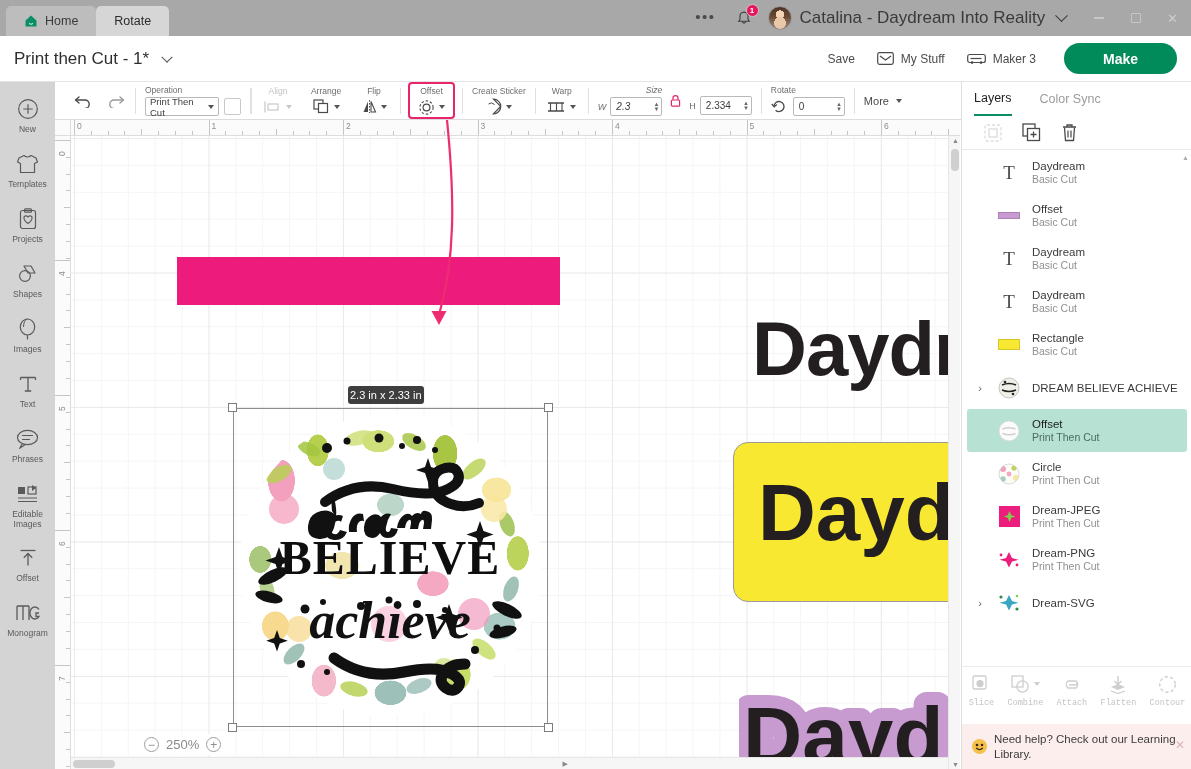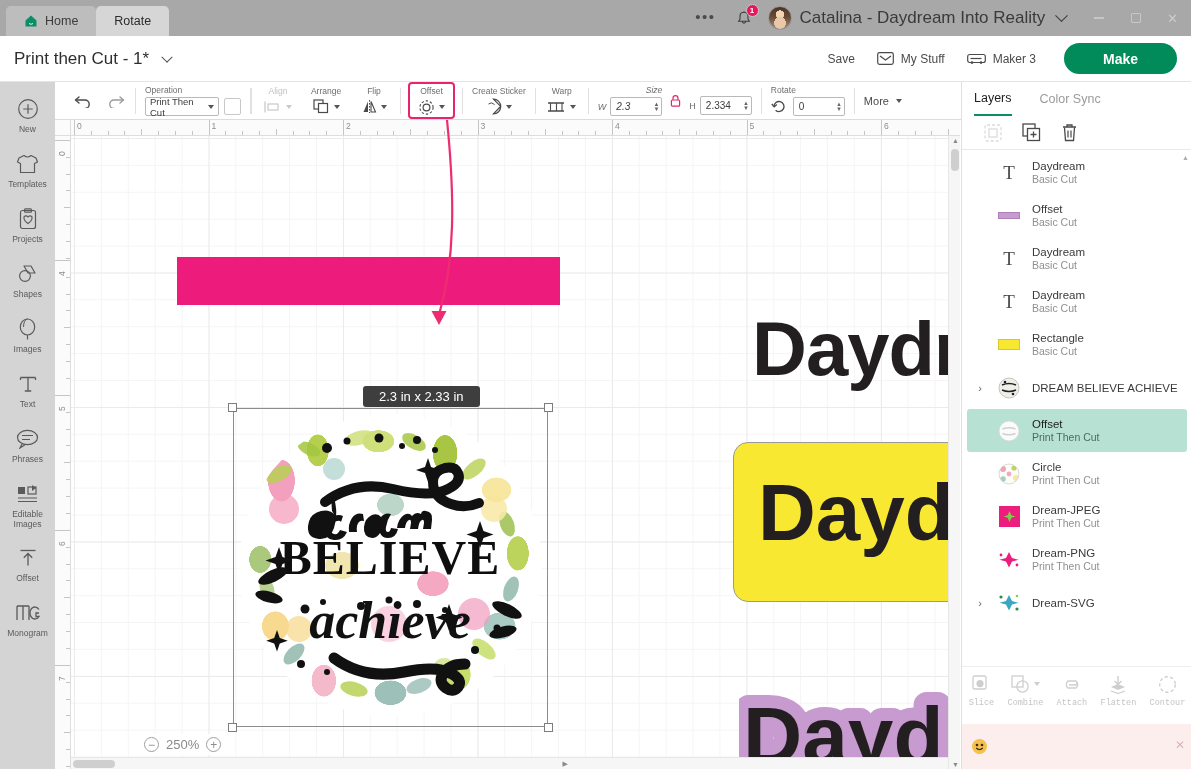--- a/index.html
+++ b/index.html
@@ -163,22 +163,22 @@
     background-size: 134.5px 134.5px, 134.5px 134.5px, 26.9px 26.9px, 26.9px 26.9px;
     background-position: 3px 0px, 0px 2px, 3px 0px, 0px 2px;
   }
   
   .pinkrect {
     position:absolute; left:122px; top:137px; width:383px; height:48px;
     background:#ed1b7b; z-index:3;
   }
   
   .sizebadge {
-    position:absolute; left:308px; top:266px; background:#3e3e3e; color:#fff;
-    font-size:13px; padding:3px 16px; border-radius:3px; z-index:9; white-space:nowrap;
+    position:absolute; left:293px; top:266px; background:#3e3e3e; color:#fff;
+    font-size:11px; padding:3px 2px; border-radius:3px; z-index:9; white-space:nowrap;
   }
   
   .designsel { position:absolute; left:178px; top:288px; width:315px; height:319px; z-index:4; }
   .selbox { position:absolute; inset:0; border:1px solid #8d8d8d; }
   .handle {
     position:absolute; width:9px; height:9px; background:#fff; border:1px solid #7d7d7d;
   }
   .h-tl{left:-5px;top:-5px;} .h-tr{right:-5px;top:-5px;}
   .h-bl{left:-5px;bottom:-5px;} .h-br{right:-5px;bottom:-5px;}
   .circart {
@@ -1104,16 +1104,17 @@
 
     <div class="helpbar">
       <span class="smiley">
         <svg width="15" height="15" viewBox="0 0 15 15">
             <circle cx="7.5" cy="7.5" r="7" fill="#f5c14b"></circle>
             <circle cx="5" cy="6" r="1.3" fill="#3b2a10"></circle>
             <circle cx="10" cy="6" r="1.3" fill="#3b2a10"></circle>
             <path d="M4.2 9 q3.3 3.2 6.6 0" stroke="#3b2a10" stroke-width="1.2" fill="none"></path>
           </svg>
       </span>
+      <span class="ht">Need help? Check out our Learning Library.</span>
       <span class="hx">✕</span>
     </div>
   </div>
 </div>
 
 </body></html>

